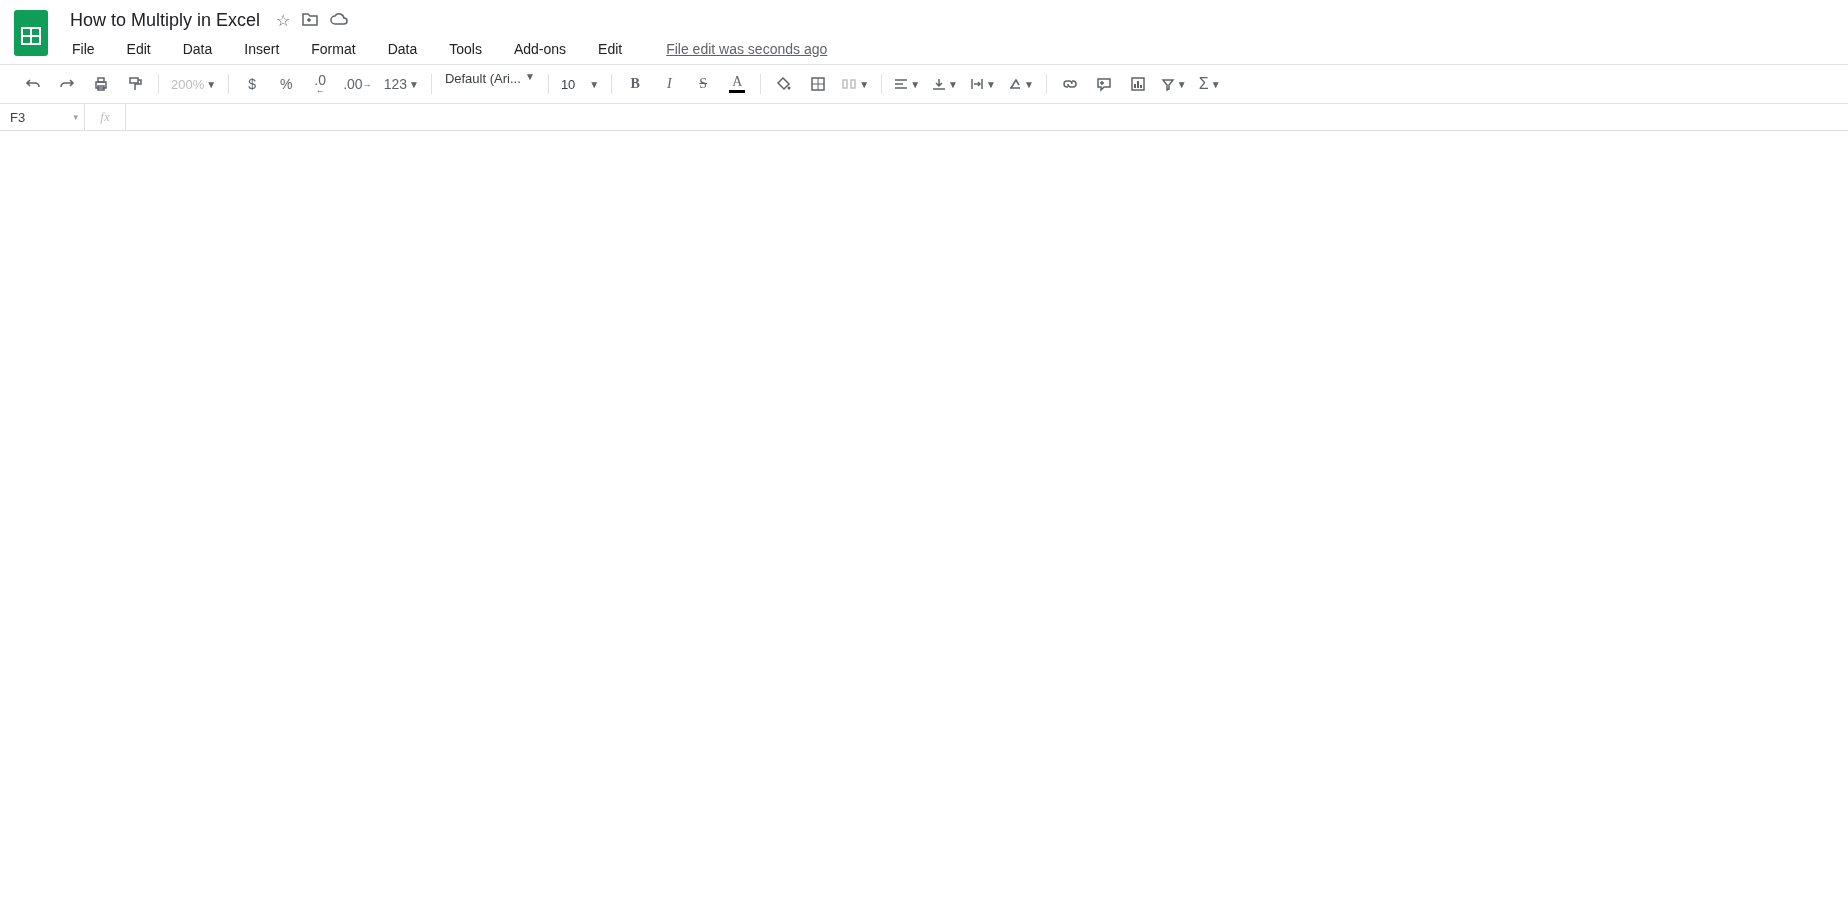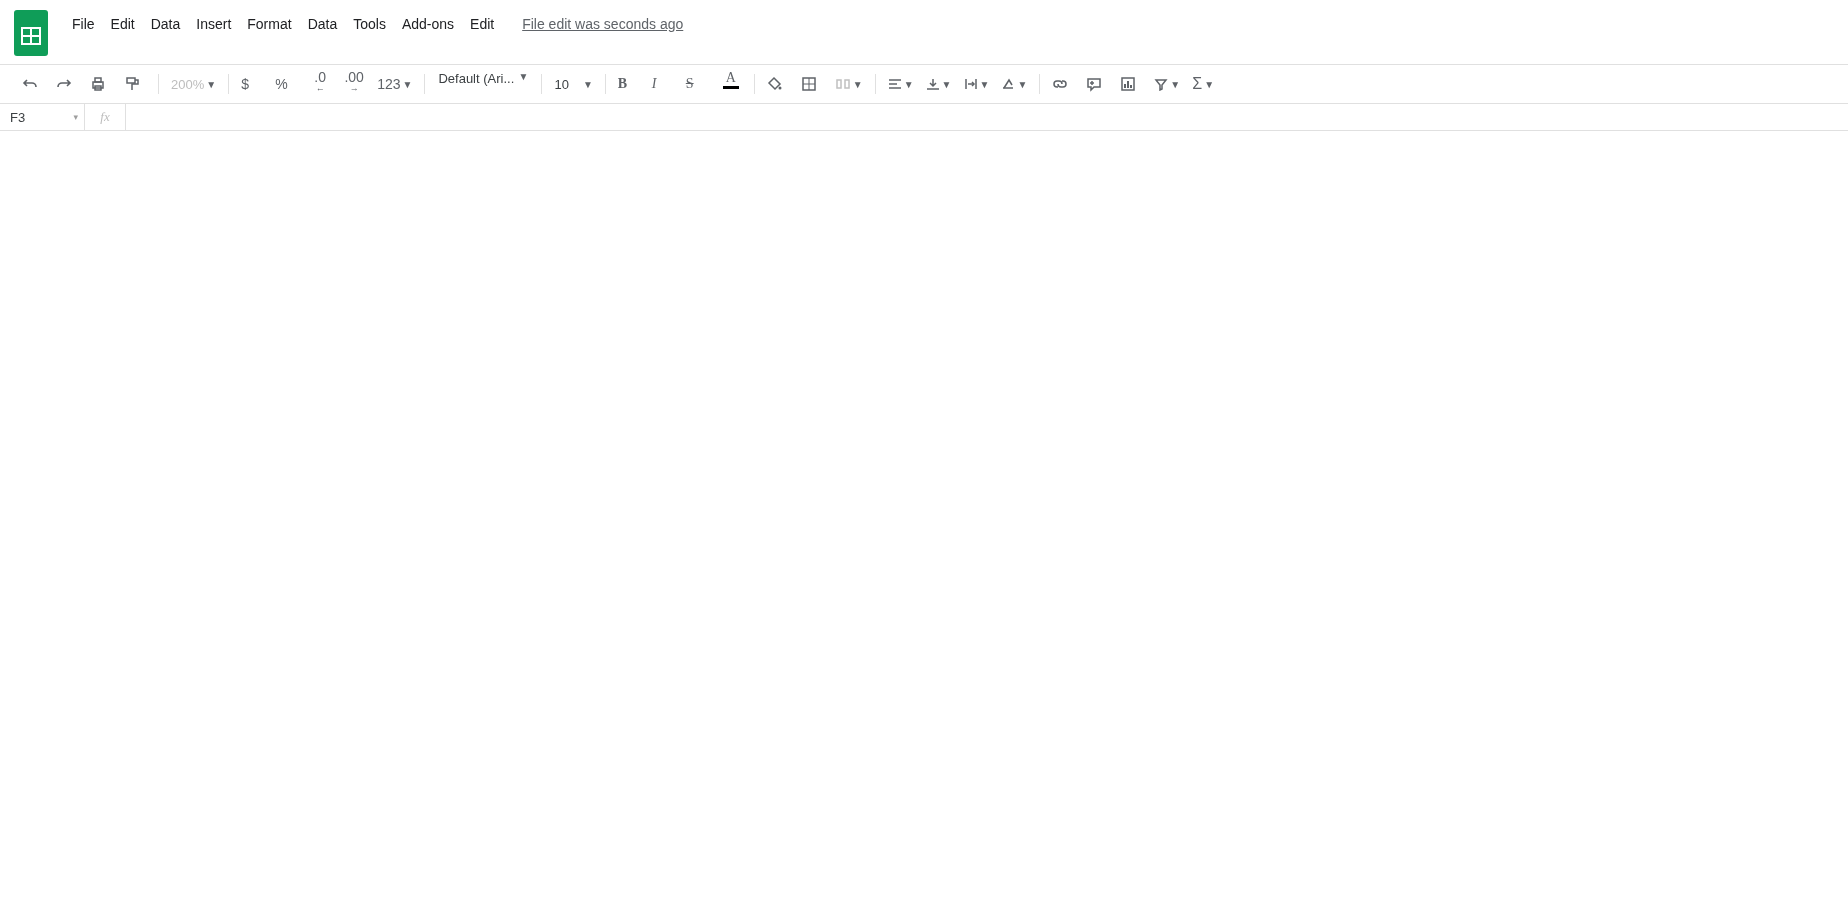--- a/index.html
+++ b/index.html
@@ -2,25 +2,25 @@
 <html><head>
 <meta charset="utf-8">
 <style>
   html,body{margin:0;padding:0;font-family:Arial,Helvetica,sans-serif;background:#fff;color:#202124;overflow:hidden}
   .titlebar{display:flex;align-items:flex-start;padding:8px 12px 0 12px;height:56px}
   .doc-icon{width:38px;height:50px;display:flex;align-items:center;justify-content:center;margin-right:16px}
   .title-area{display:flex;flex-direction:column}
   .title-row{display:flex;align-items:center;gap:12px}
   .doc-title{font-size:18px;color:#202124;padding:2px 4px}
   .title-icon{color:#5f6368;font-size:16px;cursor:pointer}
-  .menubar{display:flex;gap:4px;margin-top:4px;font-size:14px;color:#202124;align-items:center}
+  .menubar{display:flex;gap:20px;margin-top:4px;font-size:14px;color:#202124;align-items:center}
   .menubar span{padding:4px 6px;cursor:pointer;border-radius:3px}
   .last-edit{color:#5f6368;text-decoration:underline;cursor:pointer;margin-left:12px;font-size:14px}
   .toolbar{border-top:1px solid #e0e0e0;border-bottom:1px solid #e0e0e0;height:38px;display:flex;align-items:center;padding:0 18px;gap:4px;color:#5f6368;font-size:14px}
-  .tb-btn{min-width:22px;height:26px;display:inline-flex;align-items:center;justify-content:flex-start;padding:0 4px;cursor:pointer;border-radius:3px}
+  .tb-btn{min-width:22px;height:26px;display:inline-flex;align-items:center;justify-content:center;padding:0 4px;cursor:pointer;border-radius:3px}
   .tb-sep{width:1px;height:20px;background:#e0e0e0;margin:0 4px}
   .zoom{color:#bdbdbd;font-size:13px}
   .font-box{min-width:90px;border:1px solid transparent;font-size:13px;color:#3c4043;display:inline-flex;align-items:flex-start;justify-content:space-between;padding:0 4px}
   .size-box{min-width:28px;font-size:13px;color:#3c4043}
   .tb-drop{font-size:10px;color:#5f6368;margin-left:2px}
   .bold{font-weight:bold;font-family:Georgia,serif}
   .italic{font-style:italic;font-family:Georgia,serif}
   .strike{text-decoration:line-through;font-family:Georgia,serif}
   .text-color{display:flex;flex-direction:column;align-items:center;line-height:1}
   .text-color .bar{width:16px;height:3px;background:#000;margin-top:1px}
@@ -53,20 +53,35 @@
 <div class="titlebar">
   <div class="doc-icon">
     <svg width="34" height="46" viewBox="0 0 34 46">
         <rect width="34" height="46" rx="3" fill="#0f9d58"></rect>
         <rect x="8" y="18" width="18" height="16" fill="none" stroke="#fff" stroke-width="2"></rect>
         <line x1="8" y1="26" x2="26" y2="26" stroke="#fff" stroke-width="2"></line>
         <line x1="17" y1="18" x2="17" y2="34" stroke="#fff" stroke-width="2"></line>
       </svg>
   </div>
   <div class="title-area">
+    <div class="title-row">
+      <span class="doc-title">How to Multiply in Excel</span>
+      <span class="title-icon">☆</span>
+      <span class="title-icon">
+        <svg width="16" height="14" viewBox="0 0 16 14">
+            <path d="M1 2h5l2 2h7v9H1z" fill="none" stroke="#5f6368" stroke-width="1.5"></path>
+            <path d="M7 6v4M5 8h4" stroke="#5f6368" stroke-width="1.5"></path>
+          </svg>
+      </span>
+      <span class="title-icon">
+        <svg width="18" height="14" viewBox="0 0 18 14">
+            <path d="M5 12a4 4 0 010-8 5 5 0 019 2 3 3 0 010 6H5z" fill="none" stroke="#5f6368" stroke-width="1.5"></path>
+          </svg>
+      </span>
+    </div>
     <div class="menubar">
       <span>File</span>
       <span>Edit</span>
       <span>Data</span>
       <span>Insert</span>
       <span>Format</span>
       <span>Data</span>
       <span>Tools</span>
       <span>Add-ons</span>
       <span>Edit</span>
@@ -104,21 +119,21 @@
       <span>200%</span>
       <span class="tb-drop">▼</span>
     </span>
   <span class="tb-sep"></span>
   <span class="tb-btn">$</span>
   <span class="tb-btn">%</span>
   <span class="tb-btn" style="flex-direction:column;line-height:0.9">
       <span>.0</span>
       <span style="font-size:9px">←</span>
     </span>
-  <span class="tb-btn" style="flex-direction:column;line-height:0.9">
+  <span class="tb-btn" style="flex-direction:row;line-height:0.9">
       <span>.00</span>
       <span style="font-size:9px">→</span>
     </span>
   <span class="tb-btn">
       <span>123</span>
       <span class="tb-drop">▼</span>
     </span>
   <span class="tb-sep"></span>
   <span class="tb-btn font-box">
       <span>Default (Ari...</span>

